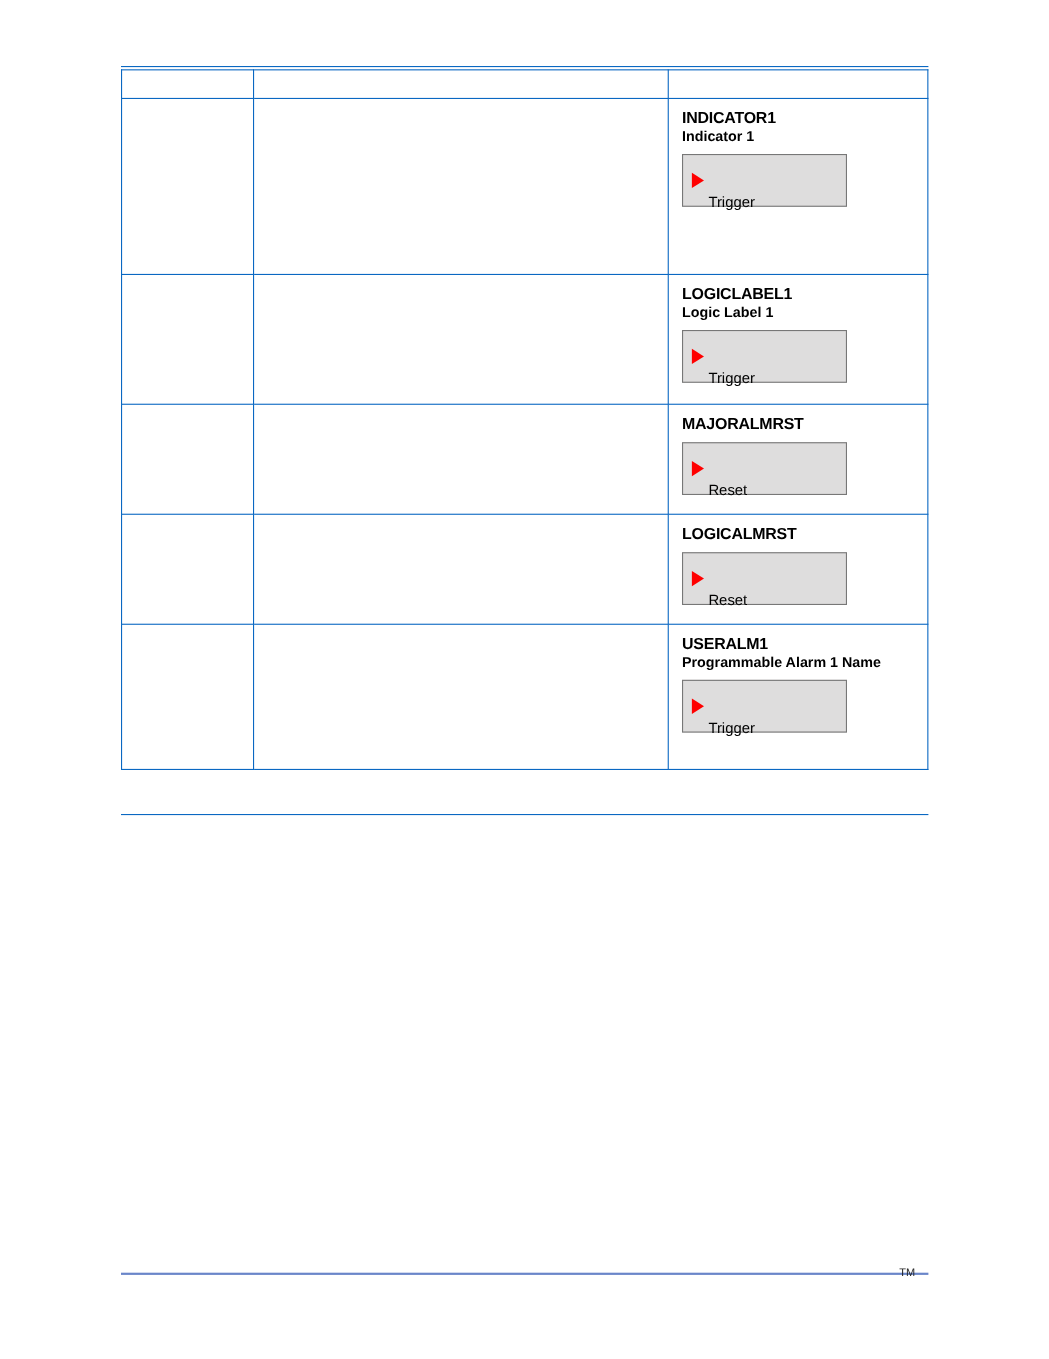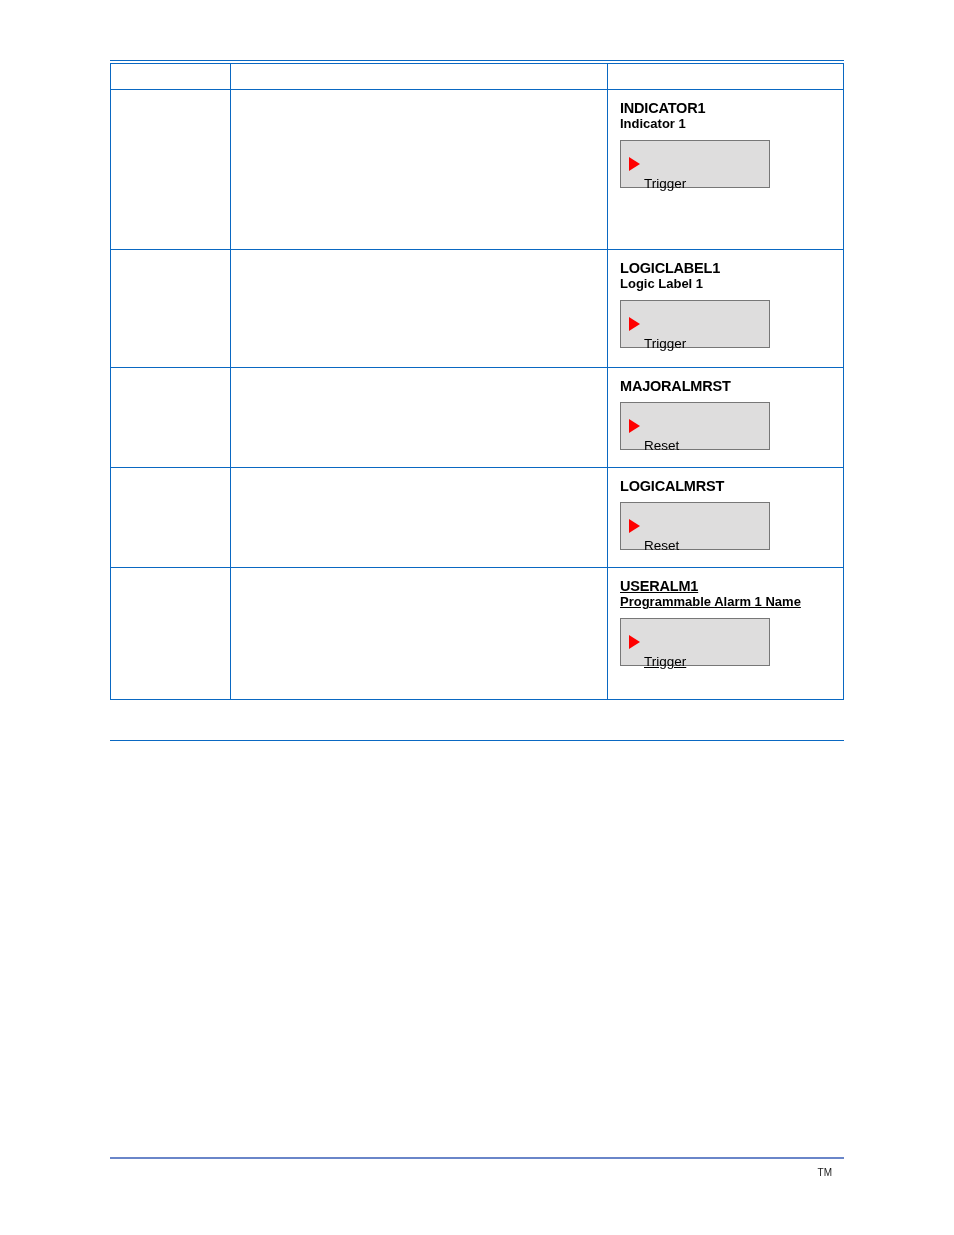--- a/index.html
+++ b/index.html
@@ -28,21 +28,21 @@
   .bottom-rule {
     border-top: 2px solid #6a86c9;
     position: absolute;
     left: 110px;
     right: 110px;
     bottom: 76px;
   }
   .tm {
     position: absolute;
     right: 122px;
-    bottom: 57px;
+    bottom: 72px;
     font-size: 10px;
     color: #222;
   }
 
   table.grid {
     border-collapse: collapse;
     width: 100%;
     table-layout: fixed;
   }
   table.grid td {
@@ -92,21 +92,21 @@
     border-left: 11px solid #ff0000;
     flex: 0 0 auto;
   }
   .fn-btn .label {
     font-size: 13.5px;
     color: #000;
     margin-top: 39px;
   }
   .row-med  td   { height: 100px; }
   .row-subtitled td { height: 118px; }
-  .row-last td   { height: 132px; text-decoration: underline; }
+  .row-last td   { height: 132px; }
   
   .row-first td  { height: 160px; }
 </style>
 </head>
 <body>
 
 <div class="page">
 
   <div class="rule-top"></div>
 

